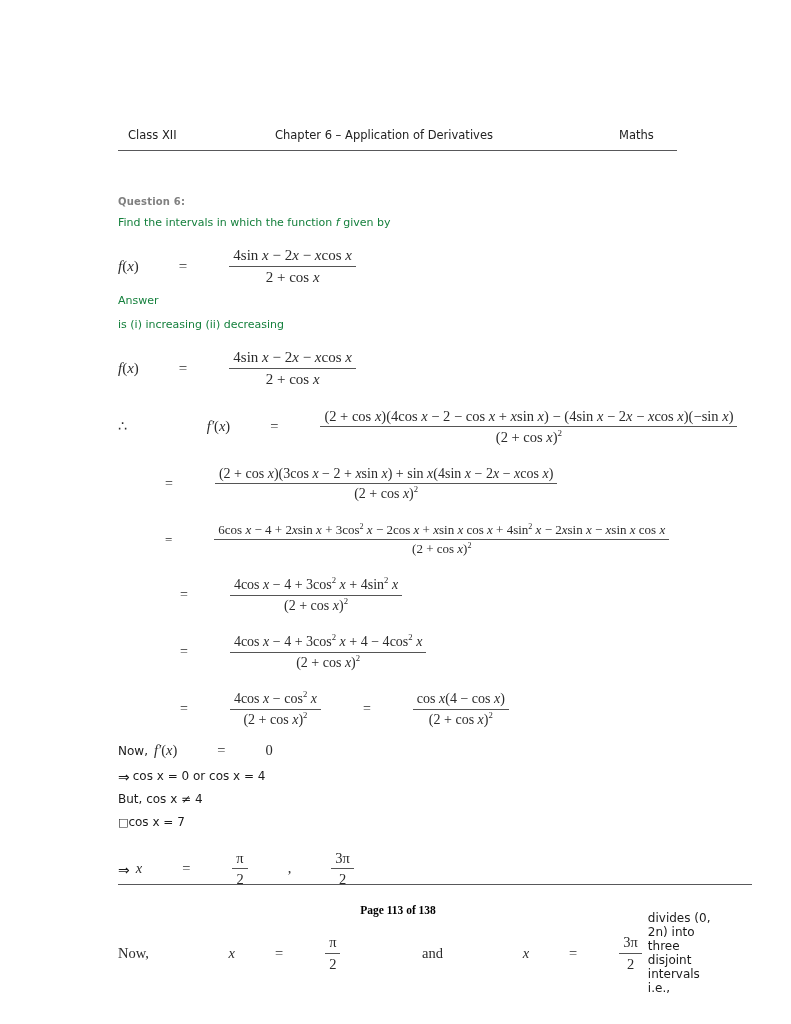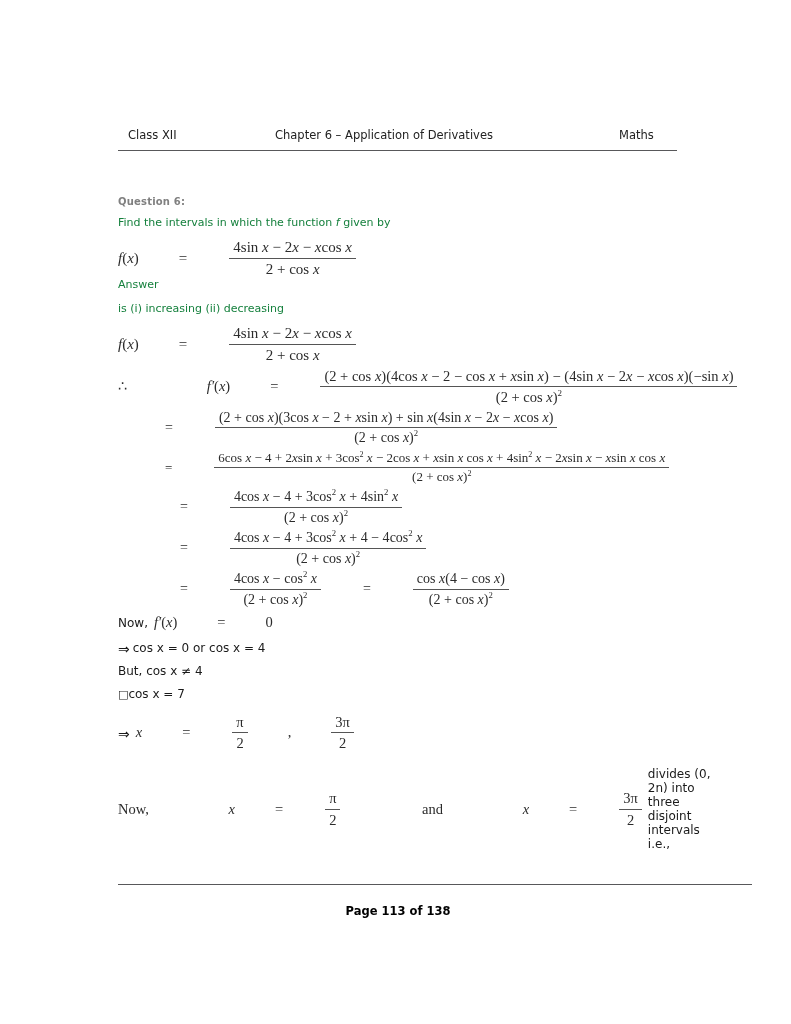--- a/index.html
+++ b/index.html
@@ -46,20 +46,21 @@
   }
   .footer-text {
     position: absolute;
     left: 0;
     top: 19px;
     width: 560px;
     text-align: center;
     font-size: 11.5px;
     font-weight: bold;
     color: #000;
+    font-family: Liberation Serif, serif;
   }
 
   
   .content {
     position: absolute;
     left: 118px;
     top: 196px;
     width: 600px;
   }
   .q-label {
@@ -87,21 +88,21 @@
     gap: 38px;
   }
   .mi   { font-style: italic; }
   .mo   { margin: 0 2px; }
   .mop  { font-style: normal; }
   .frac {
     display: inline-flex;
     flex-direction: column;
     align-items: center;
     vertical-align: middle;
-    margin: 0 2px;
+    margin: 8px 2px;
   }
   .frac > .num {
     padding: 0 4px 1px 4px;
     border-bottom: 1px solid #555;
     line-height: 1.25;
   }
   .frac > .den {
     padding: 1px 4px 0 4px;
     line-height: 1.25;
   }

